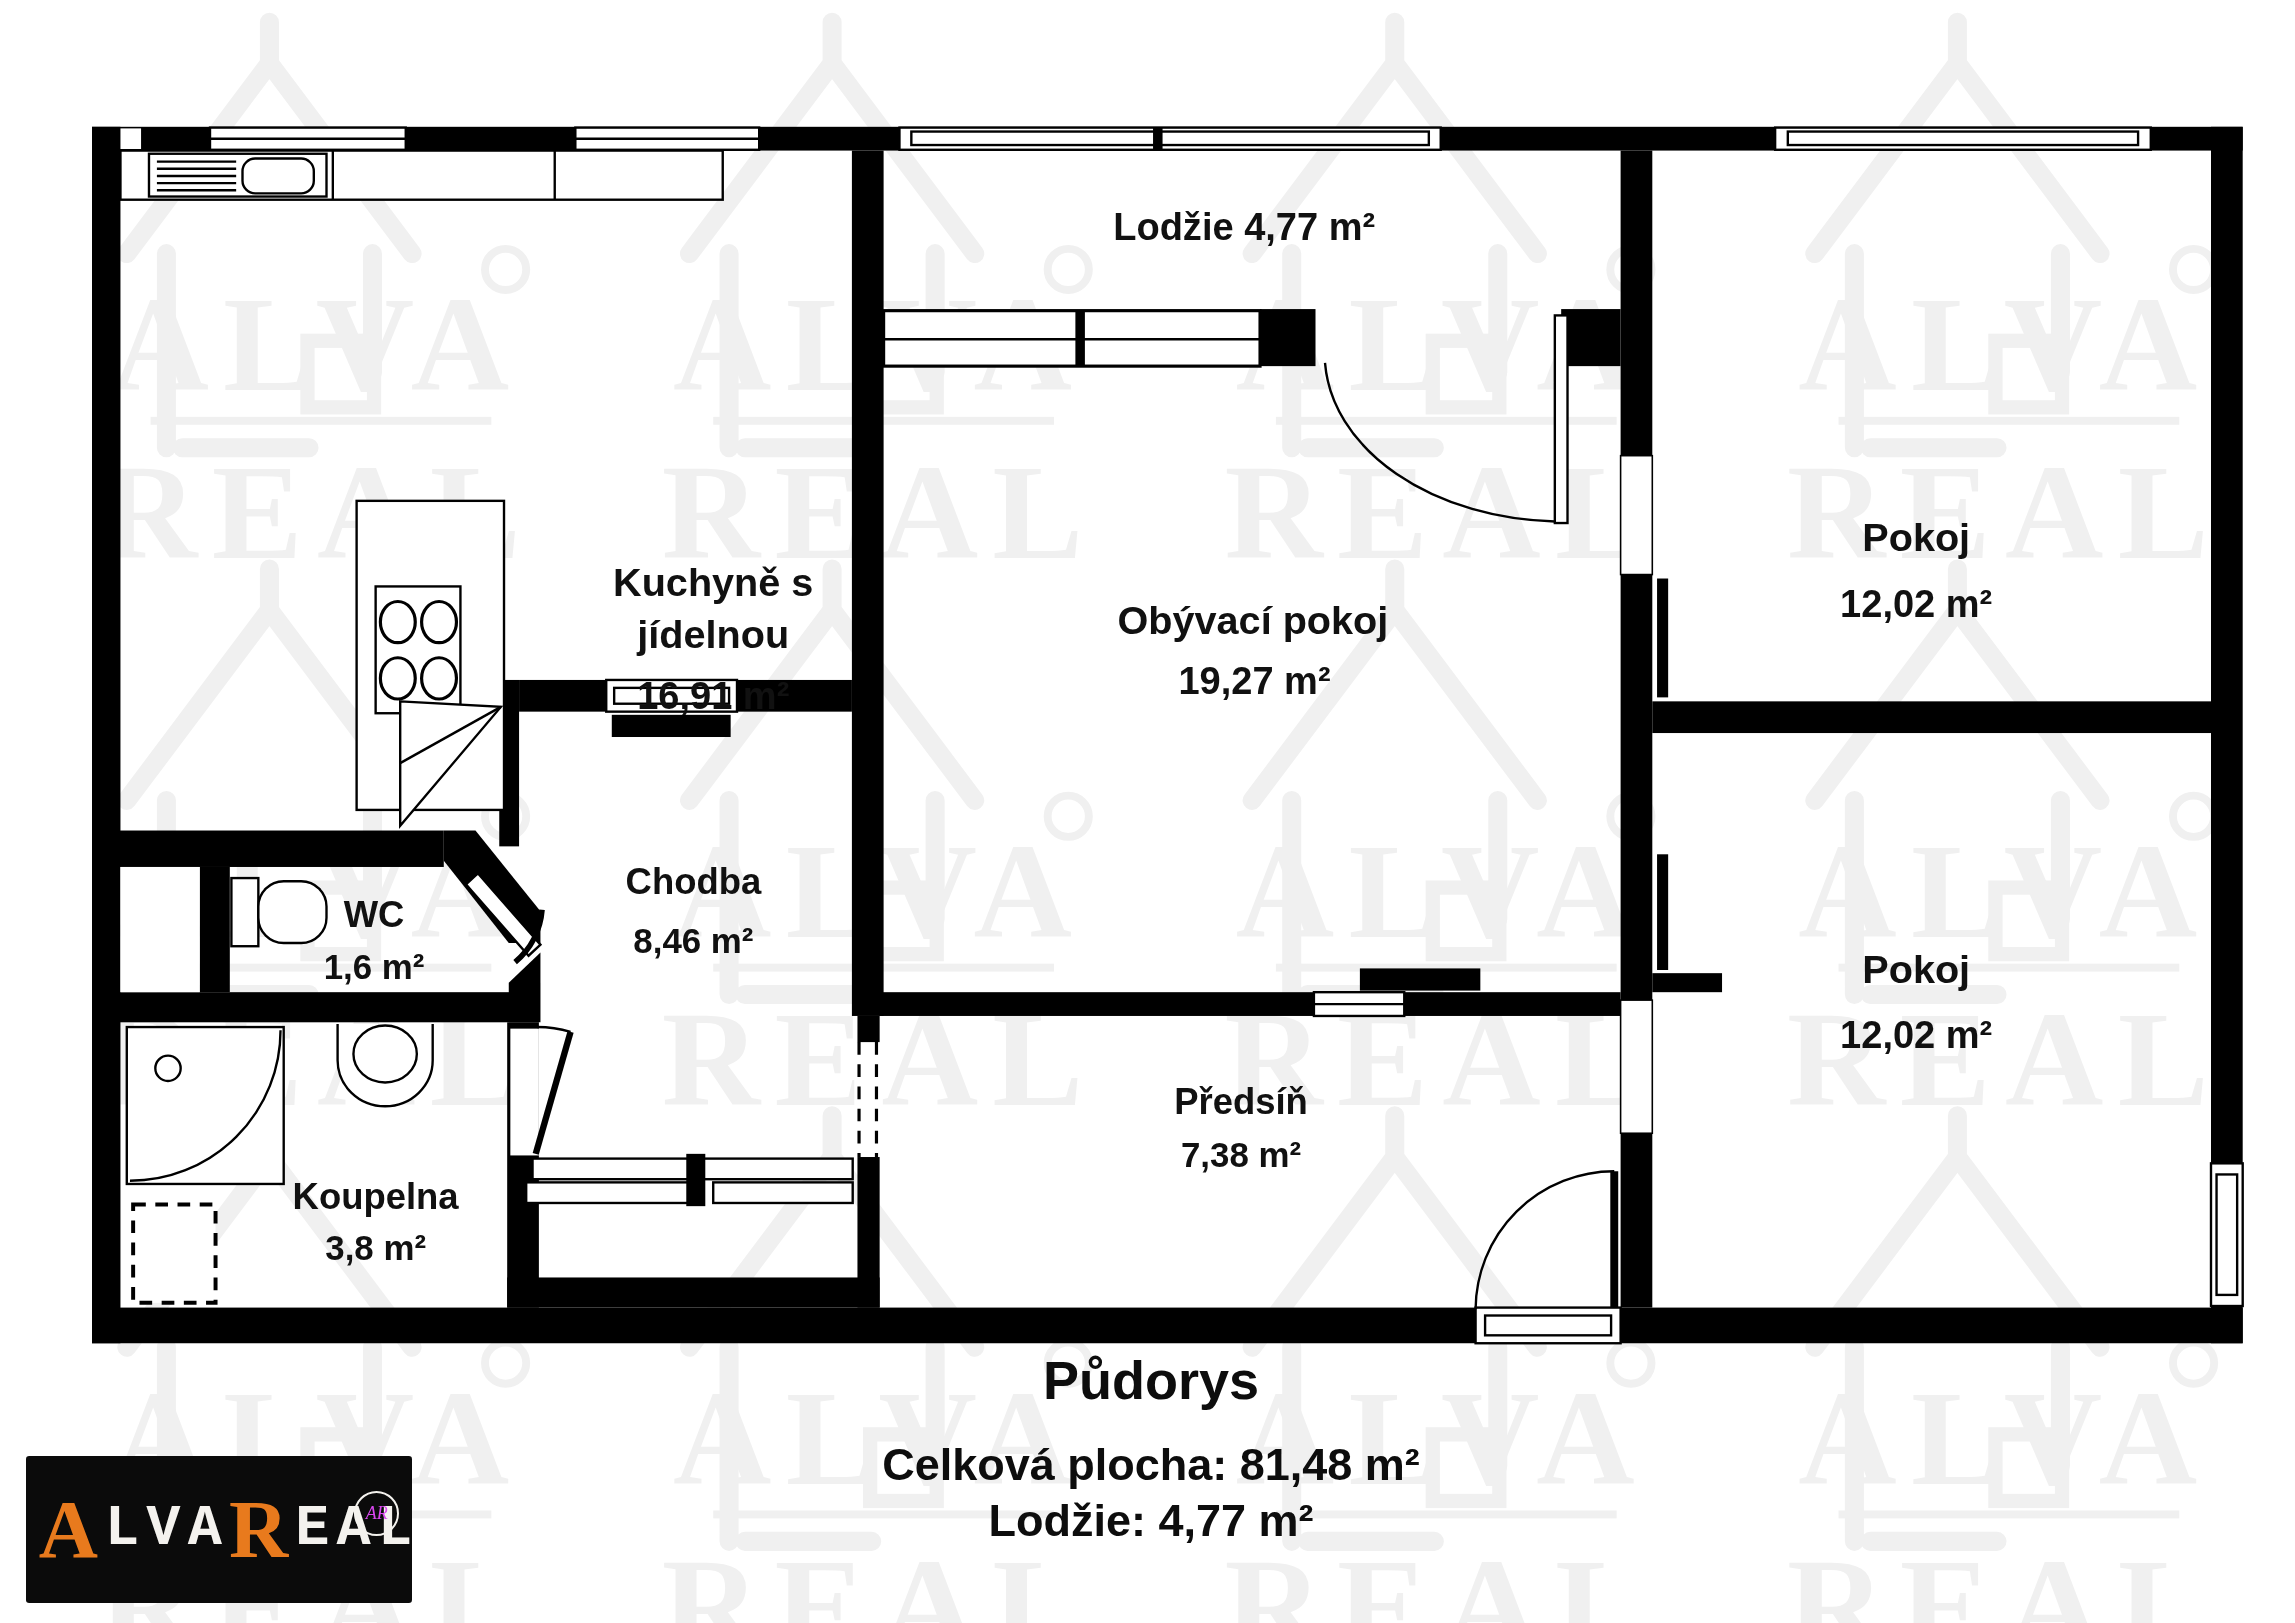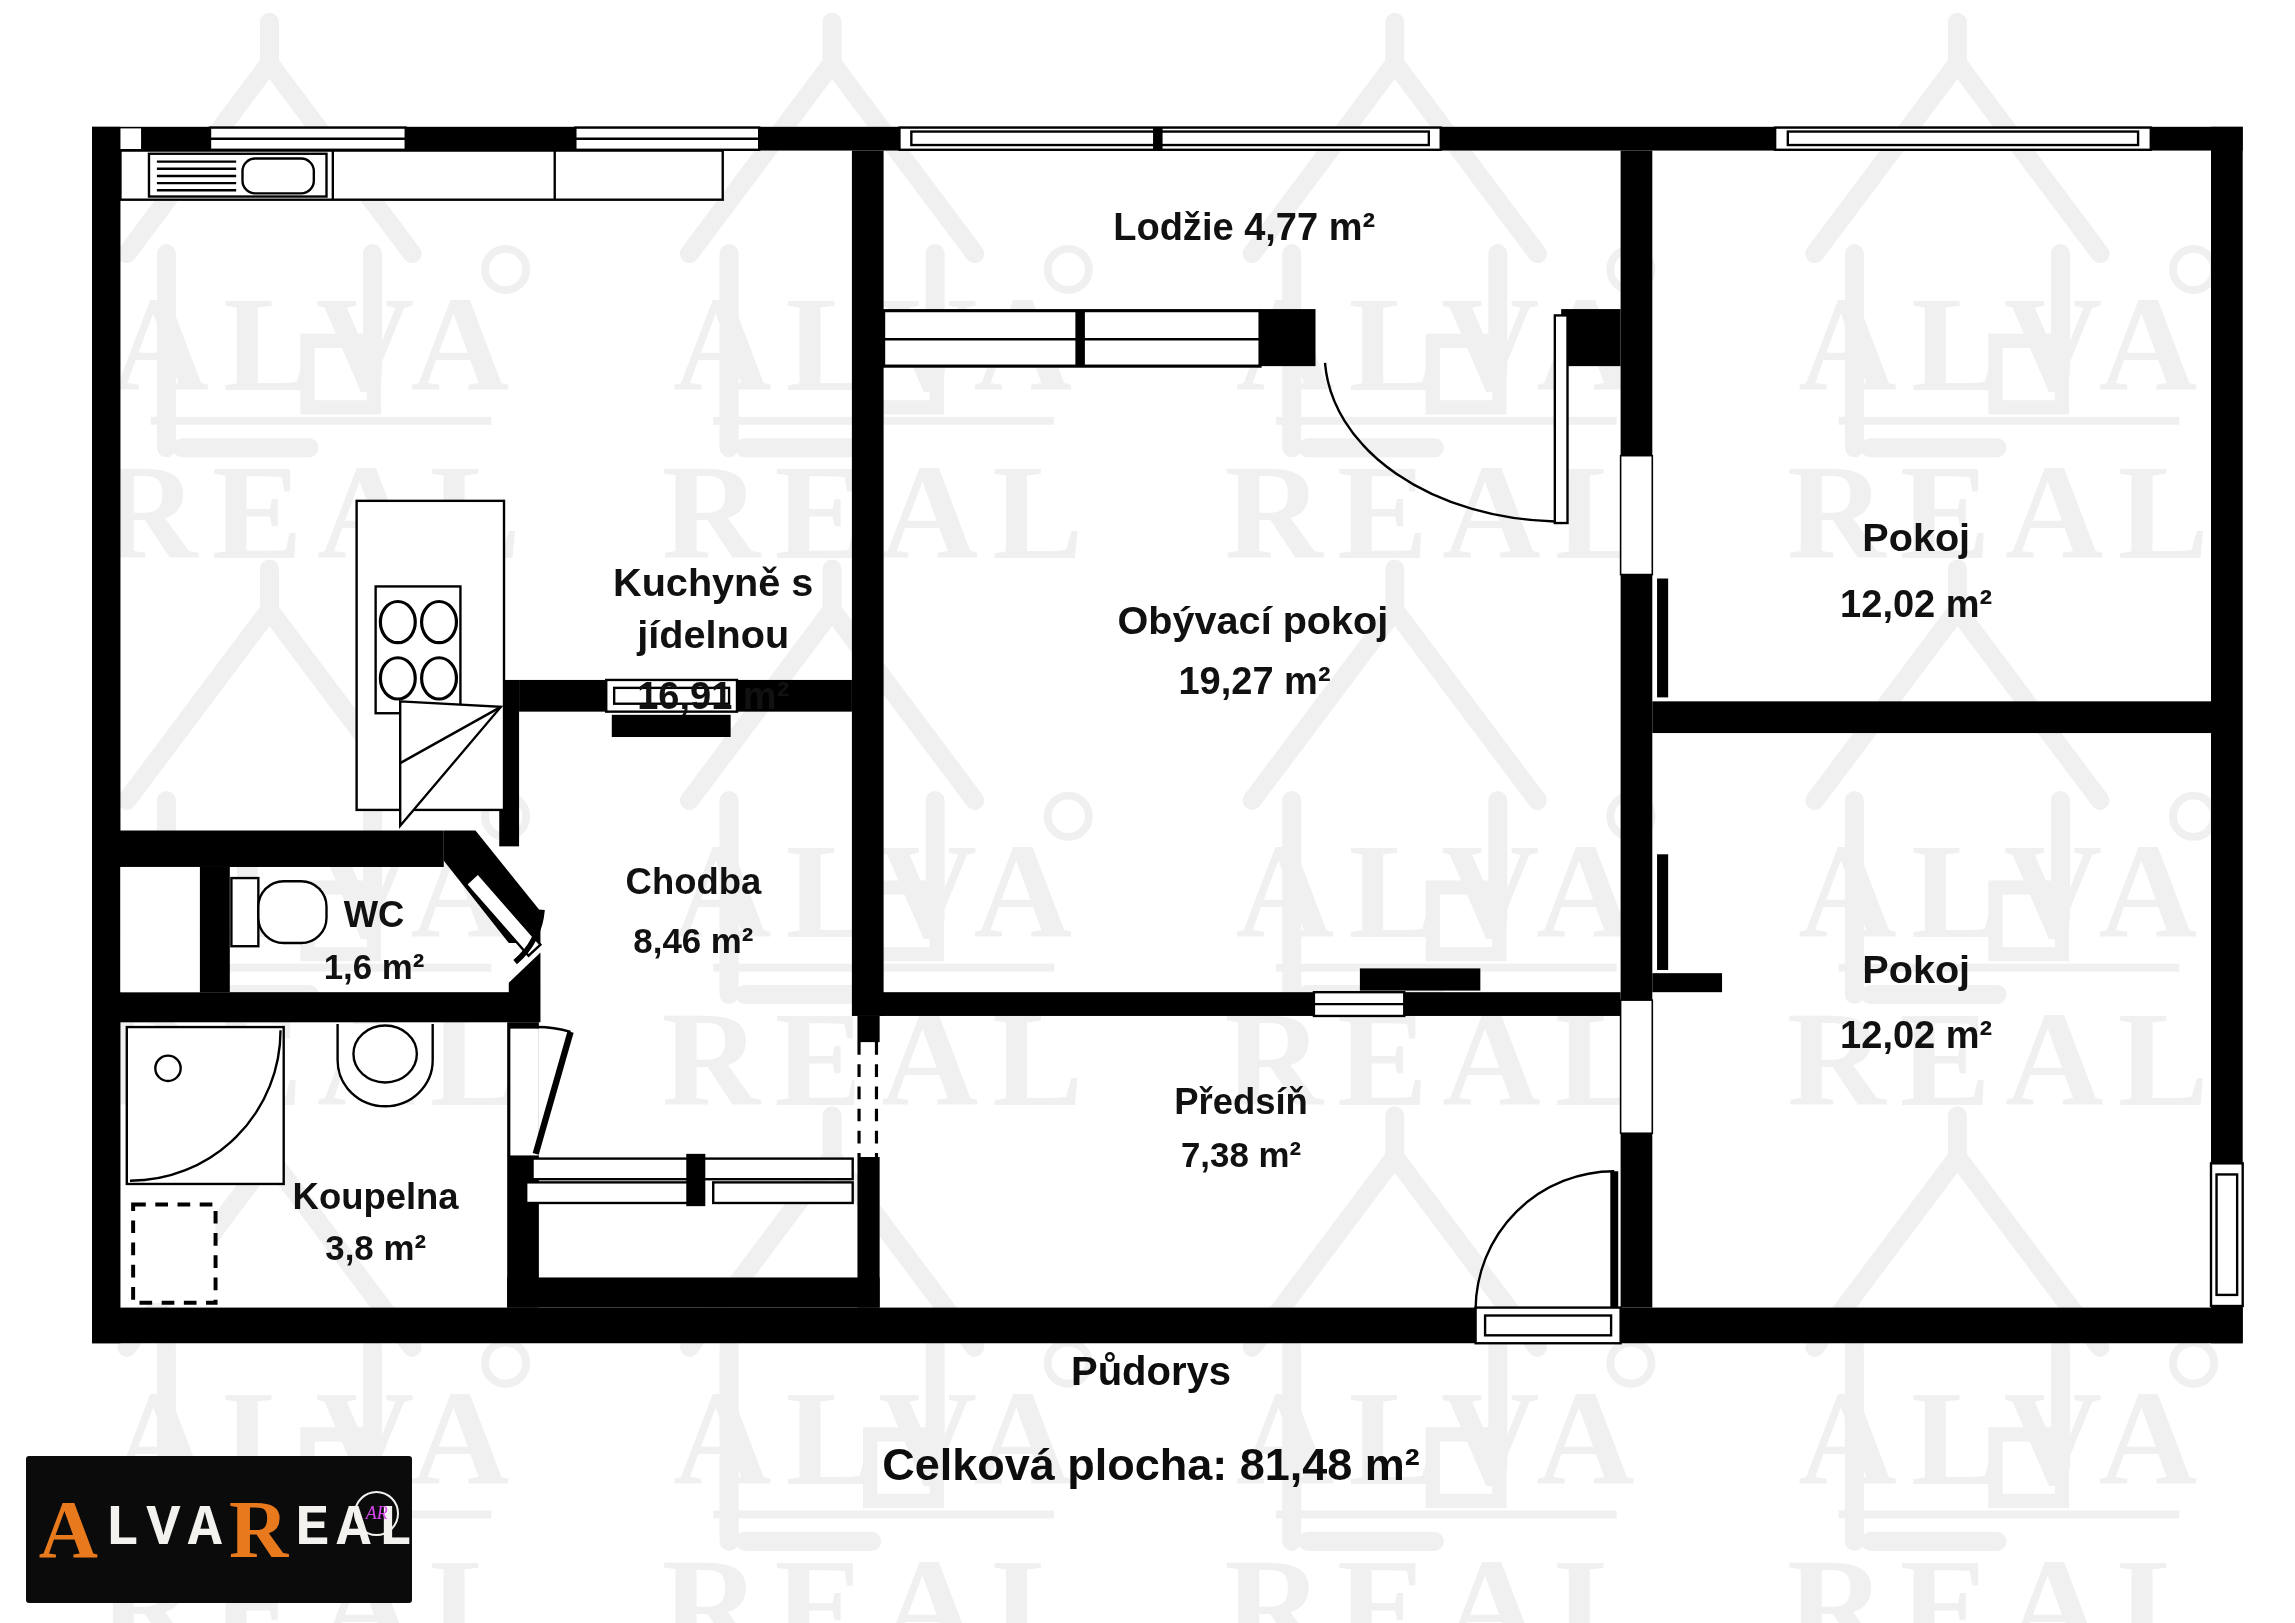--- a/index.html
+++ b/index.html
@@ -2,21 +2,21 @@
 <html style="font-size:12.7px"><head>
 <meta charset="utf-8">
 <style>
   html,body{margin:0;padding:0;background:#fff;}
   .stage{position:relative;width:2295px;height:1623px;background:#ffffff;overflow:hidden;
          font-family:"Liberation Sans",sans-serif;}
   .plan{position:absolute;left:0;top:0;}
   .room-name{font-family:"Liberation Sans",sans-serif;font-weight:bold;fill:#111;}
   .footer-text{position:absolute;left:1151px;transform:translateX(-50%);white-space:nowrap;
                font-weight:bold;color:#0d0d0d;text-align:center;}
-  .f-title{top:1349px;font-size:40px;}
+  .f-title{top:1349px;font-size:54px;}
   .f-total{top:1439px;font-size:45px;}
   .f-lodzie{top:1495px;font-size:45px;}
   .f-note{top:1563px;font-size:36px;color:#9b9b9b;}
   .logo{position:absolute;left:26px;top:1456px;width:386px;height:147px;background:#0b0b0b;
         border-radius:3.2px;display:flex;align-items:center;padding-left:12.7px;box-sizing:border-box;}
   .logo .w{font-family:"Liberation Serif",serif;font-weight:600;letter-spacing:7.1px;line-height:1;}
   .logo .cap{font-size:82px;color:#e87a1d;}
   .logo .rest{font-size:57px;color:#f4f2ee;font-family:Liberation Mono, monospace;}
   .logo .gap{display:inline-block;width:19px;}
   .monogram{position:absolute;right:12.7px;top:35px;width:41px;height:41px;border:2.4px solid #f4f2ee;
@@ -223,20 +223,21 @@
     <text class="room-name" x="472" y="1236" font-size="44">1,6 m²</text>
     <text class="room-name" x="474" y="1526" font-size="46">Koupelna</text>
     <text class="room-name" x="474" y="1590" font-size="44">3,8 m²</text>
     <text class="room-name" x="1566" y="1406" font-size="46">Předsíň</text>
     <text class="room-name" x="1566" y="1472" font-size="44">7,38 m²</text>
   </g>
 </svg>
 
 <div class="footer-text f-title">Půdorys</div>
 <div class="footer-text f-total">Celková plocha: 81,48 m²</div>
+<div class="footer-text f-lodzie">Lodžie: 4,77 m²</div>
 
 <div class="logo">
   <span class="w cap">A</span>
   <span class="w rest">LVA</span>
   <span class="gap"></span>
   <span class="w cap">R</span>
   <span class="w rest">EAL</span>
   <span class="monogram">AR</span>
 </div>
 

